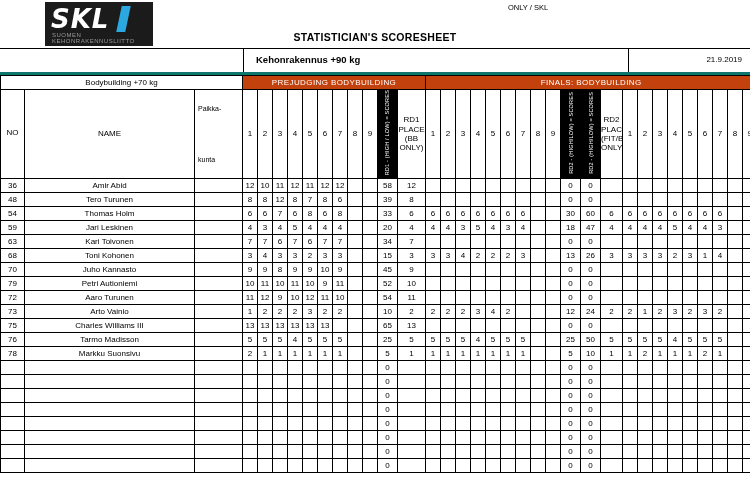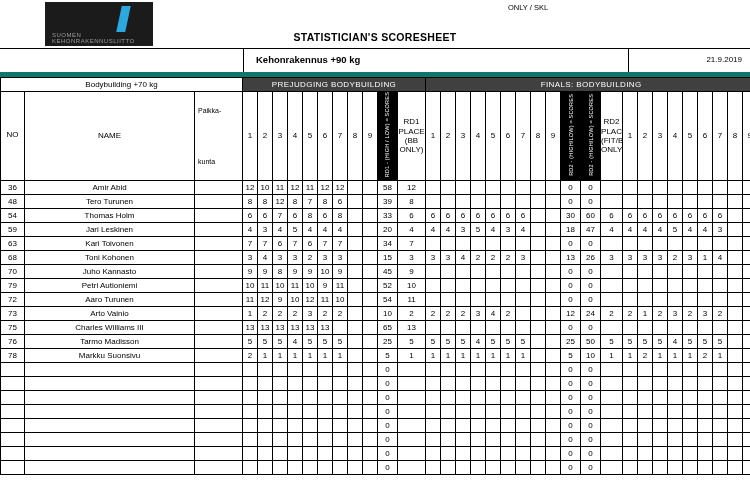--- a/index.html
+++ b/index.html
@@ -40,21 +40,21 @@
     position:absolute;left:508px;top:3px;font-size:7.5px;
   }
   .stat-title{
     position:absolute;left:0;right:0;top:31px;text-align:center;
     font-weight:bold;font-size:10.5px;letter-spacing:.3px;
   }
   .stat-title span{}
 
   
   .titlerow{
-    position:relative;height:23px;border-bottom:5px solid #0f766e;
+    position:relative;height:23px;border-bottom:3px solid #0f766e;
   }
   .titlerow .vline{position:absolute;top:0;bottom:0;width:1px;background:#000;}
   .cat{
     position:absolute;left:256px;top:5px;font-weight:bold;font-size:9.5px;
   }
   .date{
     position:absolute;right:8px;top:6px;font-size:8px;
   }
 
   
@@ -67,21 +67,21 @@
     border:1px solid #000;
     padding:0;
     text-align:center;
     vertical-align:middle;
     font-weight:normal;
     font-size:8px;
     height:13px;
     overflow:hidden;
     white-space:nowrap;
   }
-  .blk{background:#404040;color:#fff;font-weight:bold;font-size:7.5px;letter-spacing:.4px;}
+  .blk{background:#c2410c;color:#fff;font-weight:bold;font-size:7.5px;letter-spacing:.4px;}
   .vblk{background:#000;color:#fff;font-weight:bold;font-size:5.5px;line-height:1.05;}
   .vtxt{
     writing-mode:vertical-rl;
     transform:rotate(180deg);
     display:inline-block;
     font-size:5.5px;
     line-height:1.1;
     letter-spacing:.2px;
   }
   .lbl{font-size:7px;line-height:1.1;}
@@ -93,20 +93,21 @@
   .nm{font-size:8px;}
   .grp{font-size:8px;}
 </style>
 </head>
 <body>
 
 <div class="sheet">
 
   <div class="hdr">
     <div class="logo">
+      <div class="skl">SKL</div>
       <div class="bar"></div>
       <div class="sub">SUOMEN KEHONRAKENNUSLIITTO</div>
     </div>
     <div class="ifbb">ONLY / SKL</div>
     <div class="stat-title"><span>STATISTICIAN'S SCORESHEET</span></div>
   </div>
 
   <div class="titlerow">
     <div class="vline" style="left:243px;"></div>
     <div class="vline" style="left:628px;"></div>

